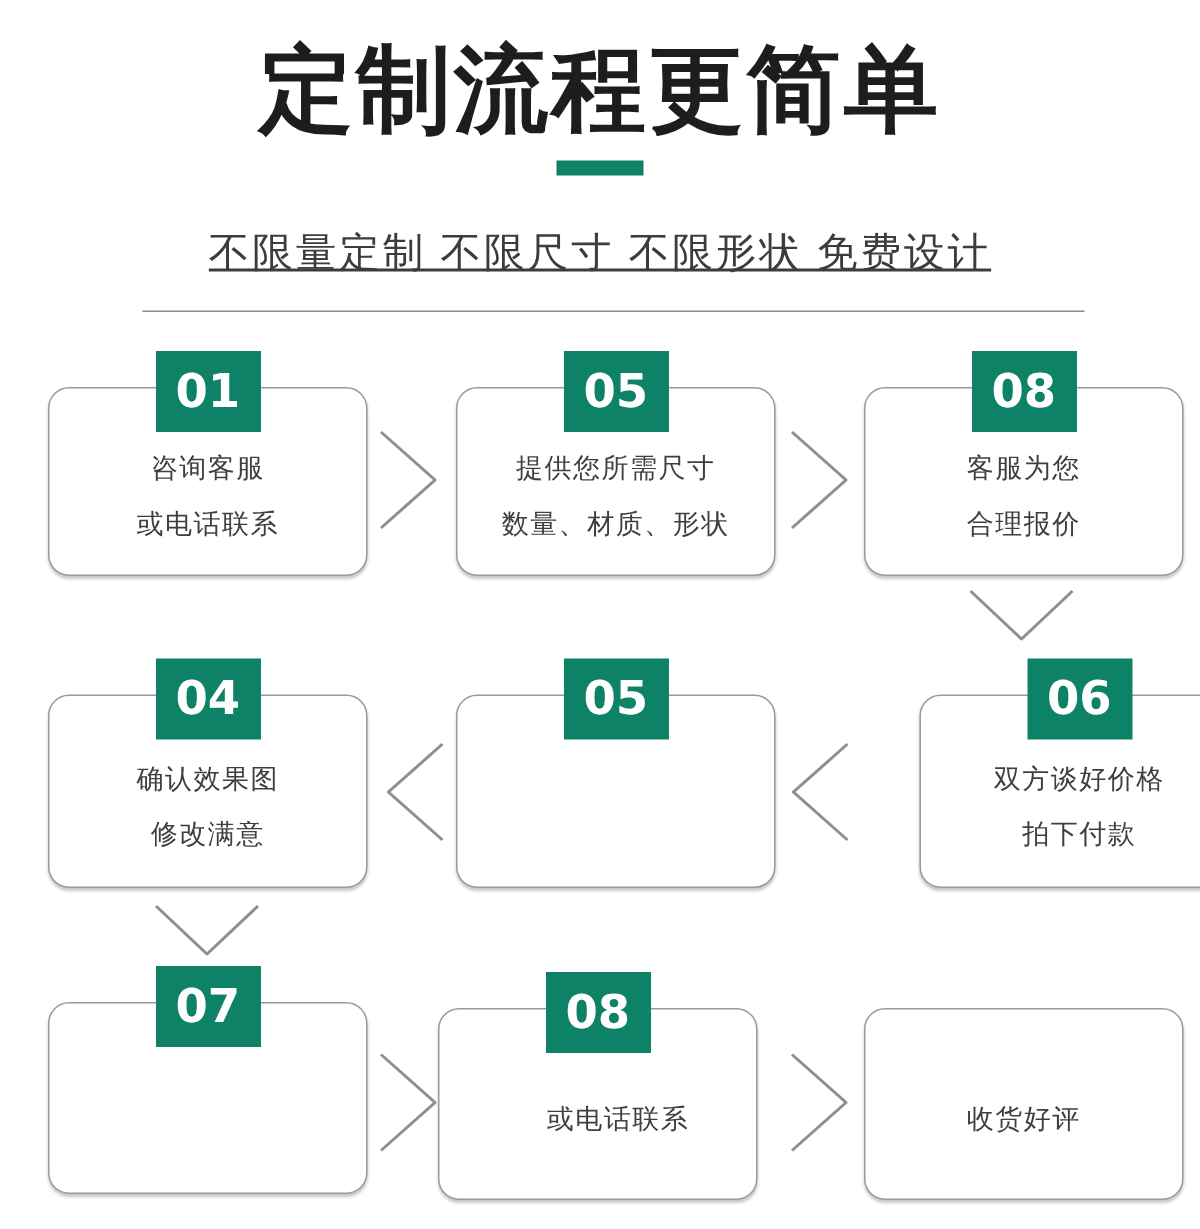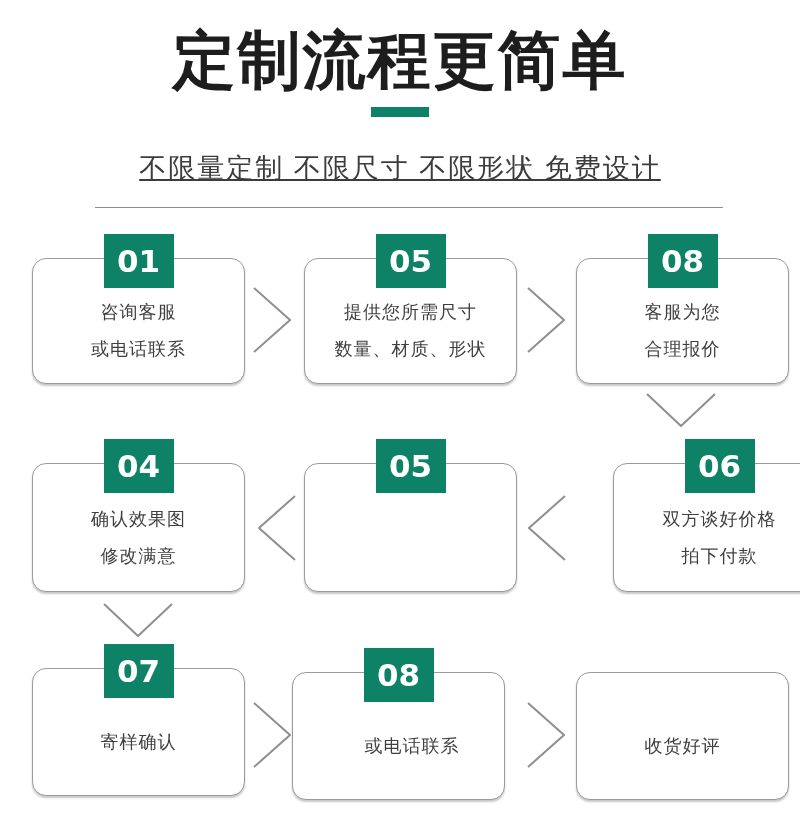--- a/index.html
+++ b/index.html
@@ -98,21 +98,20 @@
       </div>
       <div class="card" style="left: 304px; top: 463px; height: 129px;">
         <div class="badge">05</div>
       </div>
       <div class="card" style="left: 576px; top: 463px; height: 129px; margin-left: 37px;">
         <div class="badge">06</div>
         <div class="card-text">双方谈好价格<br>拍下付款</div>
       </div>
       <div class="card" style="left: 32px; top: 668px; height: 128px;">
         <div class="badge">07</div>
-        <div class="card-text">寄样确认</div>
       </div>
       <div class="card" style="left: 292px; top: 672px; height: 128px; padding-left: 27px;">
         <div class="badge">08</div>
         <div class="card-text">或电话联系</div>
       </div>
       <div class="card" style="left: 576px; top: 672px; height: 128px;">
         <div class="card-text">收货好评</div>
       </div>
     </div>
 

